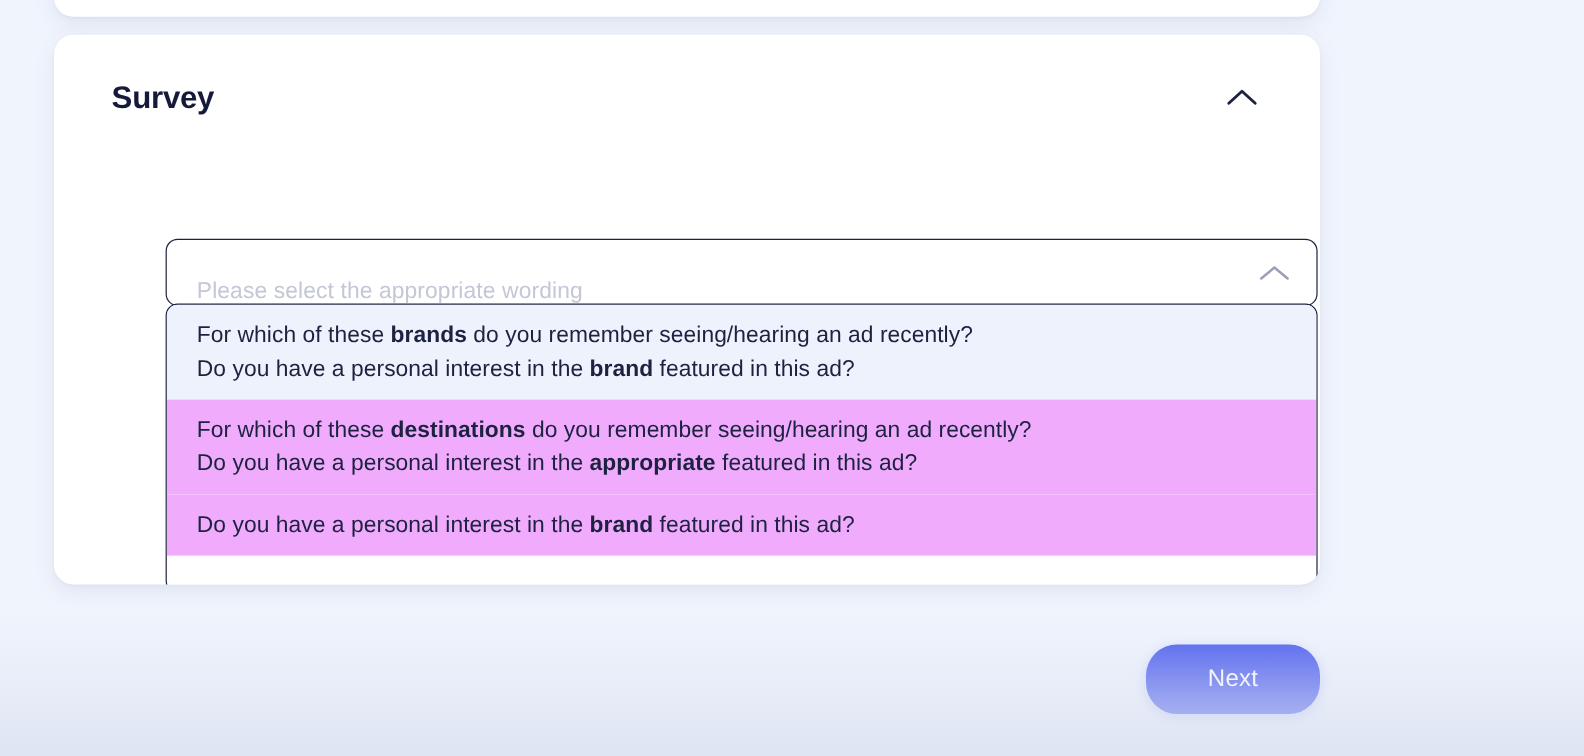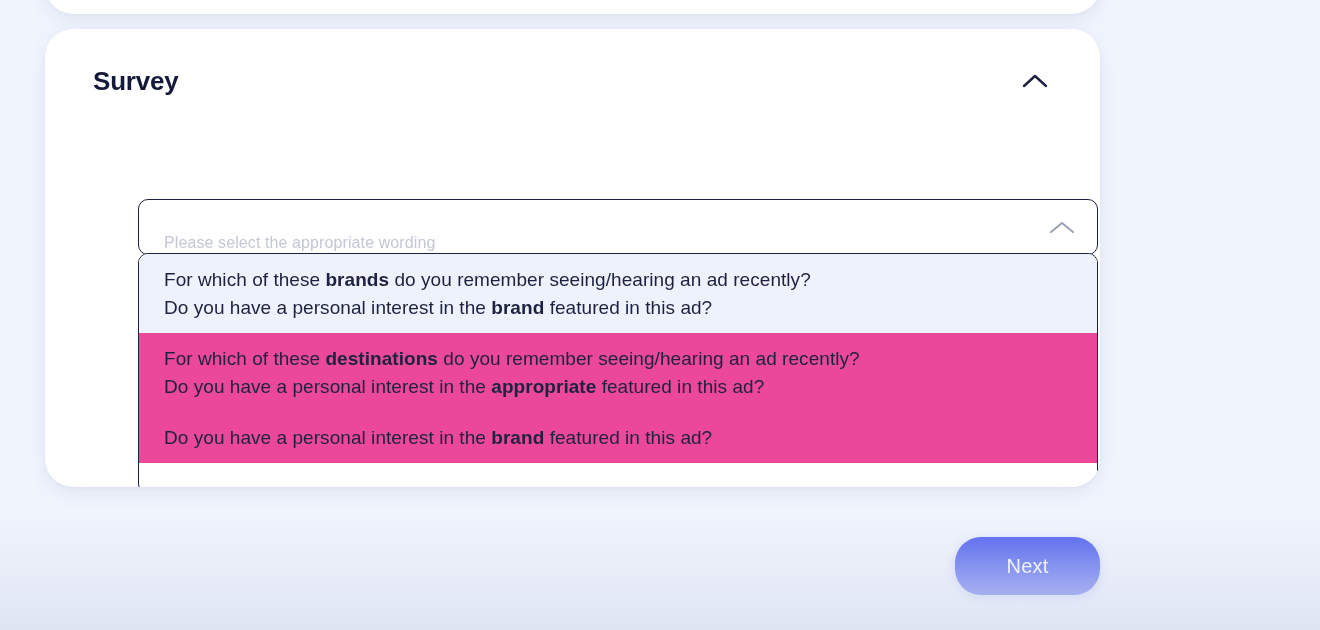--- a/index.html
+++ b/index.html
@@ -32,21 +32,21 @@
     bottom: 0;
     height: 120px;
     background: linear-gradient(to bottom, rgba(225,231,245,0) 0%, rgba(222,228,242,0.55) 60%, rgba(219,226,241,0.85) 100%);
     pointer-events: none;
   }
 
   
   .card {
     position: absolute;
     background: #ffffff;
-    border-radius: 28px;
+    border-radius: 16px;
     box-shadow: 0 6px 18px rgba(90,105,150,0.10), 0 1px 3px rgba(90,105,150,0.06);
   }
 
   
   .card-prev {
     left: 45px;
     width: 1055px;
     top: -96px;
     height: 110px;
   }
@@ -120,21 +120,21 @@
     border-radius: 10px;
     background: #ffffff;
     display: flex;
     align-items: center;
     justify-content: space-between;
     padding: 0 22px 0 25px;
     cursor: pointer;
   }
 
   .select-placeholder {
-    font-size: 16px;
+    font-size: 19px;
     color: #c3c7d6;
     letter-spacing: 0.1px;
     margin-top: 32px;
   }
 
   
   .dropdown {
     position: absolute;
     top: 224px;
     left: 93px;
@@ -142,21 +142,21 @@
     height: 241px;   
     background: #ffffff;
     border: 1.6px solid #1c2240;
     border-radius: 10px;
     overflow: hidden;
   }
 
   .dd-option {
     padding: 12px 25px 11px 25px;
     cursor: pointer;
-    background: #ec4899;
+    background: #f0abfc;
   }
 
   .dd-option.is-active {
     background: #eef2fc;
   }
 
   .dd-line {
     font-size: 19px;
     line-height: 28px;
     color: #1c2240;

